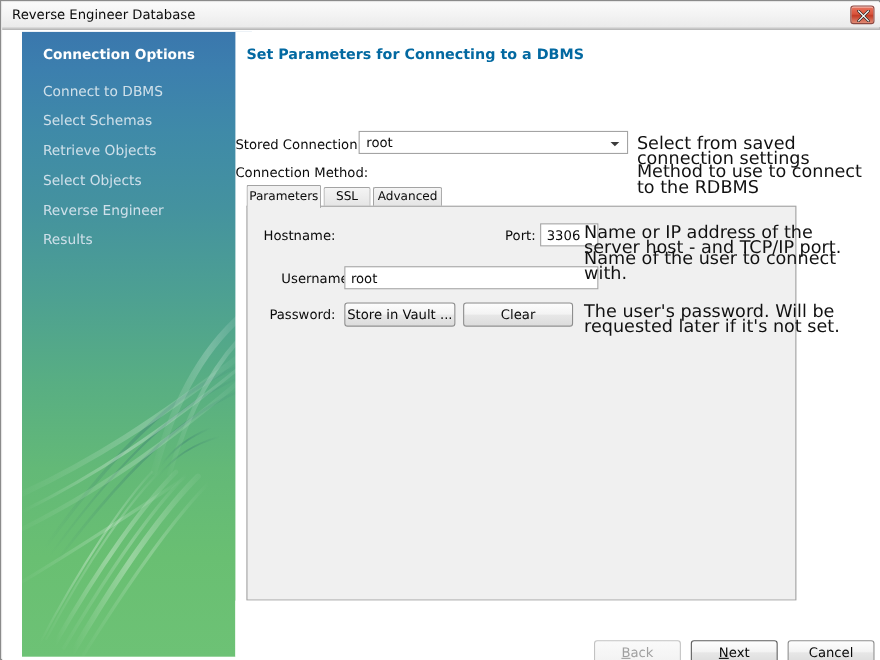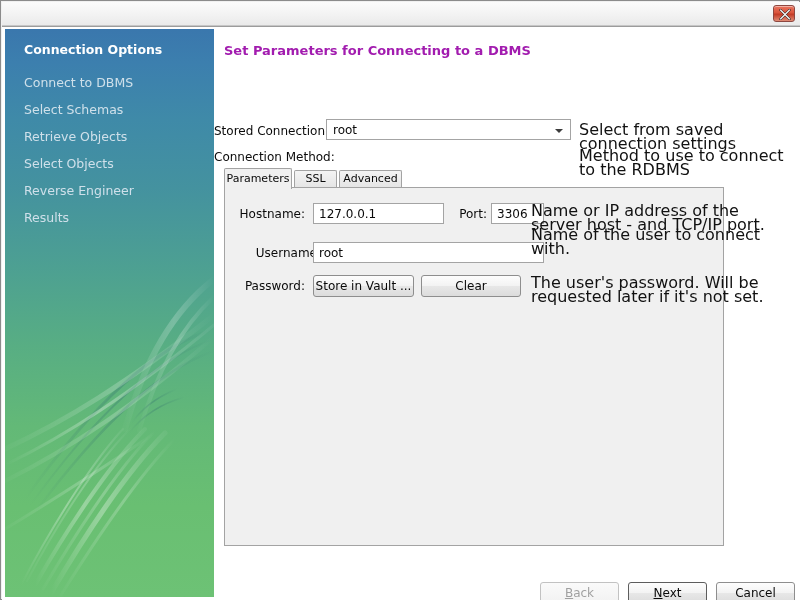--- a/index.html
+++ b/index.html
@@ -59,21 +59,21 @@
     left: 1px; top: 25px;
     width: 798px; height: 574px;
     background: #ffffff;
     box-sizing: border-box;
     border-top: 1px solid #9c9c9c;
   }
 
   
   #sidebar {
     position: absolute;
-    left: 3px; top: 2px;
+    left: 18px; top: 2px;
     width: 209px; height: 568px;
     overflow: hidden;
     background: linear-gradient(to bottom,
        #3a77ad 0%,
        #3c7fae 6%,
        #3f8aa8 16%,
        #44929f 28%,
        #4da092 42%,
        #58ae83 56%,
        #63b977 70%,
@@ -104,21 +104,21 @@
     position: absolute;
     left: 212px; top: 2px;
     width: 583px; height: 568px;
     background: #ffffff;
   }
   #page-title {
     position: absolute;
     left: 10px; top: 14px;
     font-size: 13px;
     font-weight: bold;
-    color: #a21caf;
+    color: #0369a1;
     white-space: nowrap;
   }
 
   .form-label {
     position: absolute;
     font-size: 12px;
     color: #0a0a0a;
     white-space: nowrap;
     text-align: right;
   }
@@ -224,20 +224,21 @@
   .btn u { text-decoration: underline; }
 
   #bottombar { position: absolute; left: 0; top: 517px; width: 583px; height: 57px; background:#ffffff; }
 </style>
 </head>
 <body>
 
 <div id="window">
 
   <div id="titlebar">
+    <div id="title-text">Reverse Engineer Database</div>
     <div id="close-button" title="Close">
       <svg width="12" height="11" viewBox="0 0 12 11">
         <path d="M1.5 1 L10.5 10 M10.5 1 L1.5 10" stroke="#2a2a2a" stroke-width="2.4" stroke-linecap="round"></path>
         <path d="M1.5 1 L10.5 10 M10.5 1 L1.5 10" stroke="#ffffff" stroke-width="1.1" stroke-linecap="round"></path>
       </svg>
     </div>
   </div>
 
   <div id="client">
 
@@ -308,23 +309,20 @@
 
       <div id="tabstrip">
         <div class="tab selected" style="left:0px;  width:68px;">Parameters</div>
         <div class="tab" style="left:70px; width:43px;">SSL</div>
         <div class="tab" style="left:115px;width:63px;">Advanced</div>
       </div>
 
       <div id="tabpanel">
 
         <div class="form-label" style="left:8px; top:19px; width:72px;">Hostname:</div>
-        <div class="textbox" style="left:88px; top:15px; width:131px;" title="127.0.0.1">
-          <span>127.0.0.1</span>
-        </div>
         <div class="form-label" style="left:224px; top:19px; width:38px;">Port:</div>
         <div class="textbox" style="left:266px; top:15px; width:53px;" title="3306">
           <span>3306</span>
         </div>
         <div class="hint" style="left:306px; top:16px; width:248px;">Name or IP address of the server host - and TCP/IP port.</div>
 
         <div class="form-label" style="left:24px; top:58px; width:72px;">Username:</div>
         <div class="textbox" style="left:88px; top:54px; width:231px;" title="root">
           <span>root</span>
         </div>

